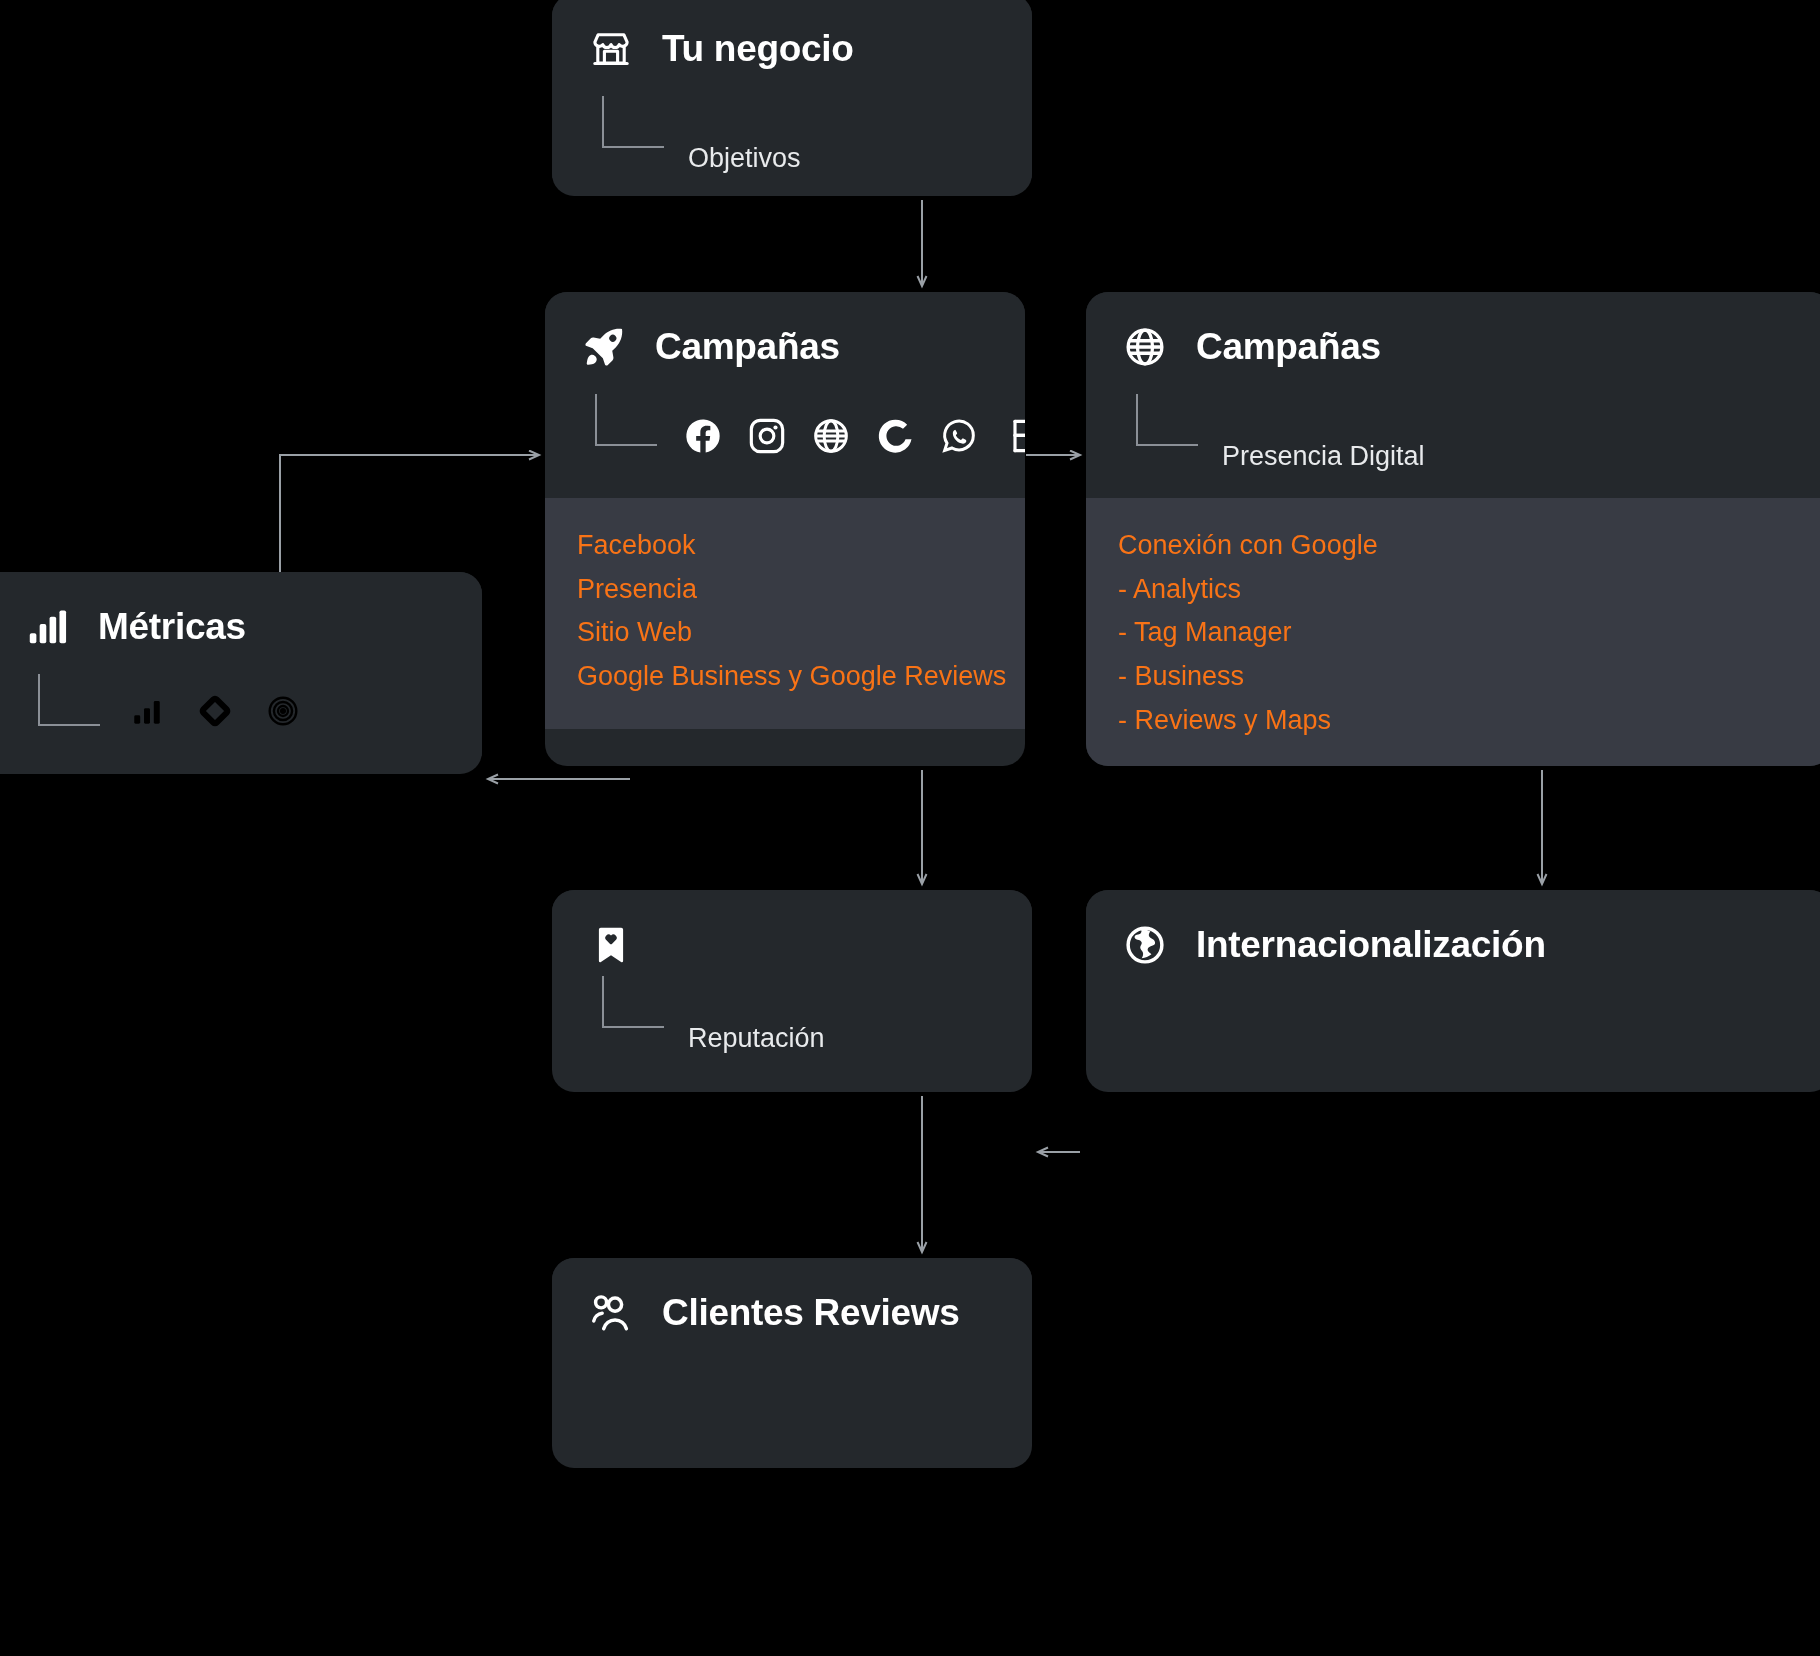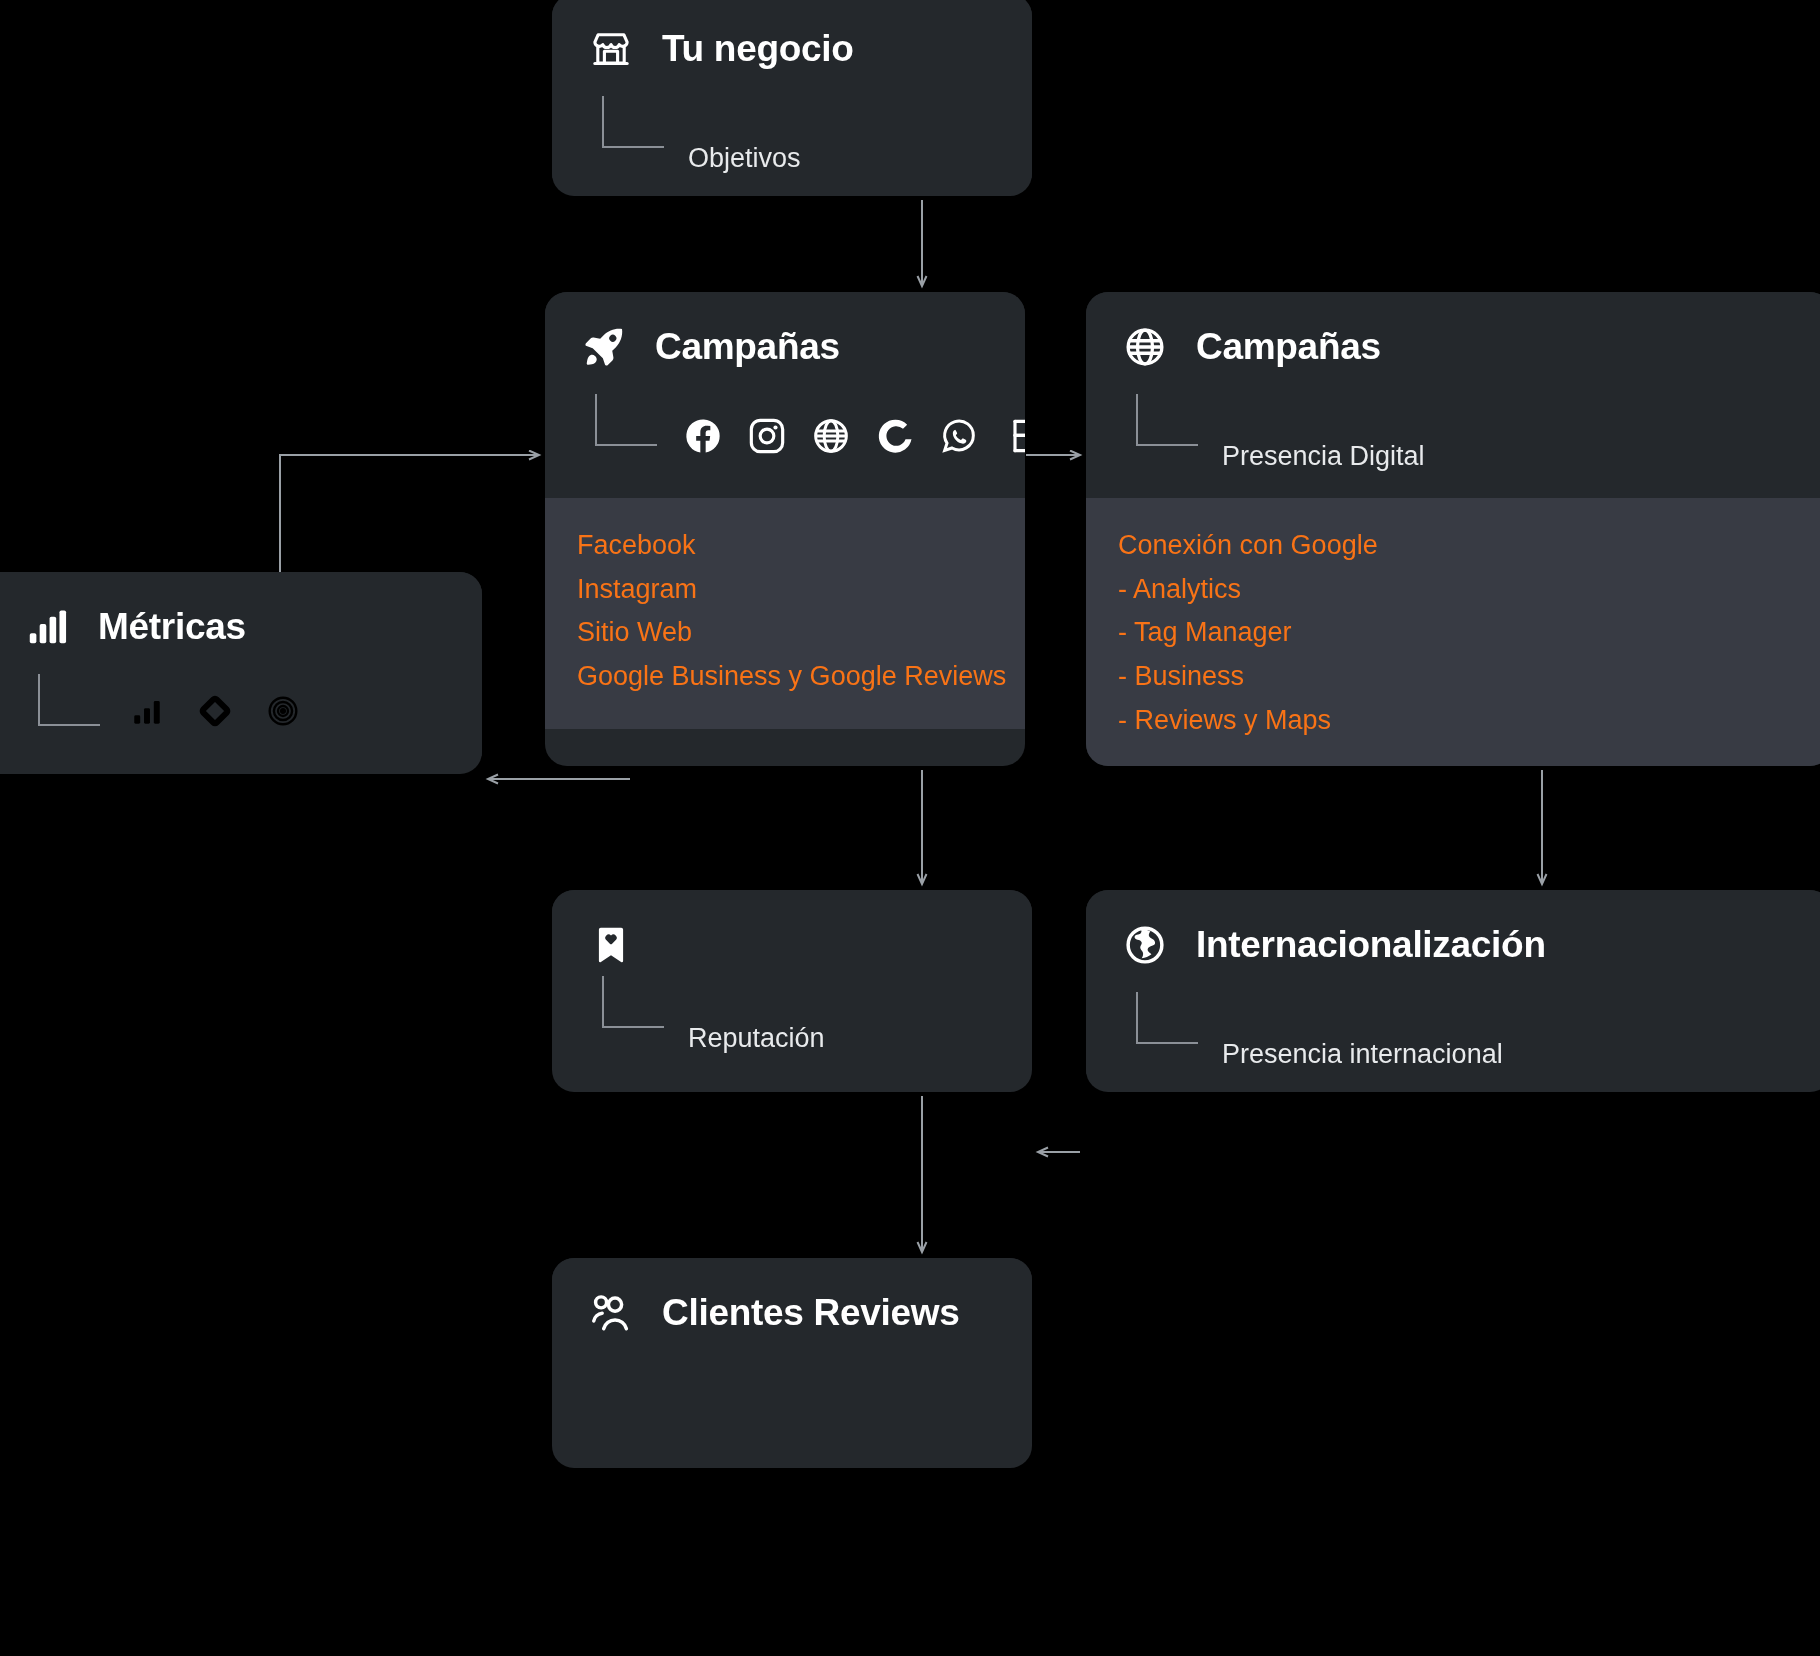--- a/index.html
+++ b/index.html
@@ -209,21 +209,21 @@
               <path d="M7.2 3.2 V20.8"></path>
               <path d="M7.2 3.2 h6.1 a4.2 4.2 0 0 1 0 8.4 H7.2"></path>
               <path d="M7.2 11.6 h7.2 a4.6 4.6 0 0 1 0 9.2 H7.2"></path>
             </svg>
           </span>
         </span>
       </div>
     </div>
     <div class="list-panel">
       <div class="row">Facebook</div>
-      <div class="row">Instagram</div>
+      <div class="row">Presencia</div>
       <div class="row">Sitio Web</div>
       <div class="row">Google Business y Google Reviews</div>
     </div>
   </div>
 
   <div class="card" id="card-presencia">
     <div class="card-head">
       <div class="head-row">
         <span class="head-icon">
           <svg width="44" height="44" viewBox="0 0 24 24" fill="none" stroke="currentColor" stroke-width="1.8">
@@ -310,24 +310,20 @@
     <div class="card-head">
       <div class="head-row">
         <span class="head-icon">
           <svg width="44" height="44" viewBox="0 0 24 24" fill="none">
             <circle cx="12" cy="12" r="9.2" stroke="currentColor" stroke-width="1.9"></circle>
             <path d="M9.6 3.4c.9 1 .4 2.1-.5 2.6-1 .5-2.3.2-2.7 1.2-.4 1 .5 1.7 1.5 1.9 1 .2 2.1.5 2.3 1.6.2 1.1-.8 1.6-.8 2.7 0 1.1 1 1.6 1.4 2.6.4 1 .1 2.3-.6 3.2a9.2 9.2 0 0 0 5.3-2.2c-.7-.7-1.7-1.1-2-2-.3-1 .4-1.8 1.3-2.2.9-.4 2-.4 2.5-1.2.5-.8.1-1.9-.6-2.5-.8-.6-1.9-.8-2.4-1.7-.5-.9-.1-2.1.7-2.8a9.2 9.2 0 0 0-5.4-1.2z" fill="currentColor"></path>
           </svg>
         </span>
         <span class="card-title">Internacionalización</span>
       </div>
-      <div class="sub-row">
-        <span class="elbow"></span>
-        <span class="sub-text">Presencia internacional</span>
-      </div>
     </div>
   </div>
 
   <div class="card" id="card-clientes">
     <div class="card-head">
       <div class="head-row">
         <span class="head-icon">
           <svg width="44" height="44" viewBox="0 0 24 24" fill="none" stroke="currentColor" stroke-width="1.9" stroke-linecap="round" stroke-linejoin="round">
             <circle cx="14.2" cy="7.4" r="3.6"></circle>
             <path d="M8 20.6a6.4 6.4 0 0 1 12.4 0"></path>

